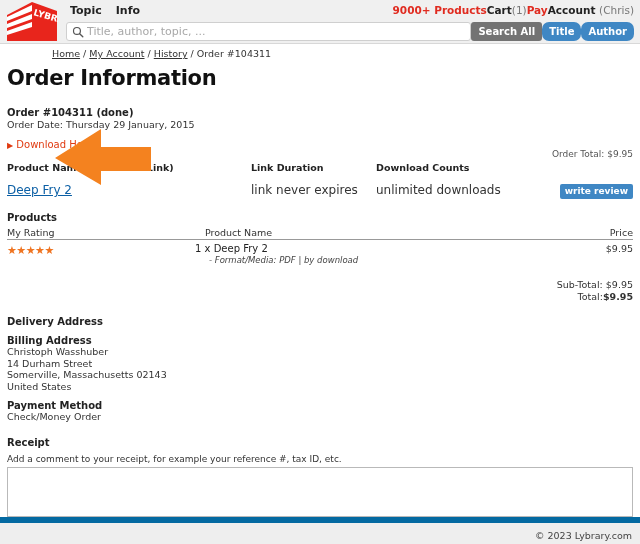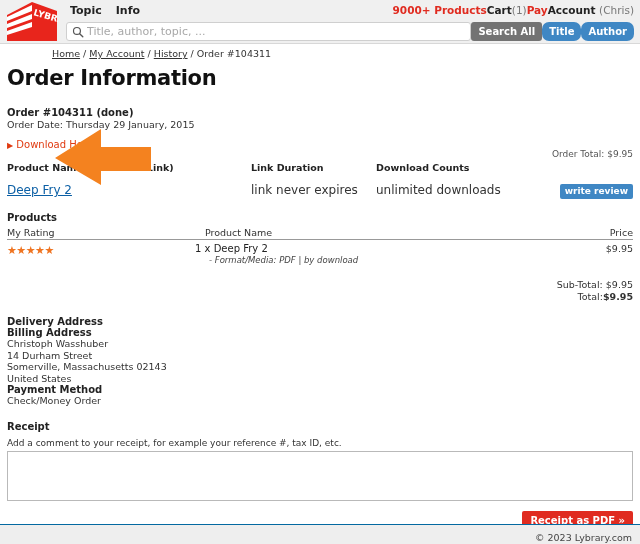--- a/index.html
+++ b/index.html
@@ -150,21 +150,21 @@
 
   .totals { margin: 10px 7px 0 0; text-align: right; font-size: 9.5px; color: #333; }
   .totals .row { margin-top: 1px; }
   .totals .bold { font-weight: bold; }
 
   
   .block { margin-left: 7px; }
   .block h4 { font-size: 10px; font-weight: bold; color: #222; }
   .block p { font-size: 9.5px; color: #333; line-height: 11.5px; }
   .gap-top { margin-top: 14px; }
-  .gap-sm { }
+  .gap-sm { margin-top: 8px; }
 
   
   .receipt-title { margin: 14px 0 0 7px; font-size: 10px; font-weight: bold; color: #222; }
   .receipt-note { margin: 6px 0 0 7px; font-size: 9px; color: #333; }
   .receipt-box {
     margin: 3px 7px 0 7px;
     height: 50px;
     border: 1px solid #b9b9b9;
     background: #fff;
     resize: none; outline: none;
@@ -177,23 +177,23 @@
   .btn-pdf {
     background: #e02b20; color: #fff; border: 0; border-radius: 2px;
     font-family: "DejaVu Sans", "Liberation Sans", sans-serif;
     font-size: 10px; font-weight: bold;
     padding: 4px 8px; cursor: pointer;
   }
 
   
   .footer {
     position: absolute; left: 0; bottom: 0;
-    width: 640px; height: 20px;
+    width: 640px; height: 27px;
     background: #eeeeee;
-    border-top: 1px solid #0369a1;
+    border-top: 6px solid #0369a1;
   }
   .footer .copy {
     position: absolute; right: 8px; top: 7px;
     font-size: 9.5px; color: #444;
   }
 
   
   .annot-arrow {
     position: absolute; left: 55px; top: 127px;
     width: 96px; height: 60px;

